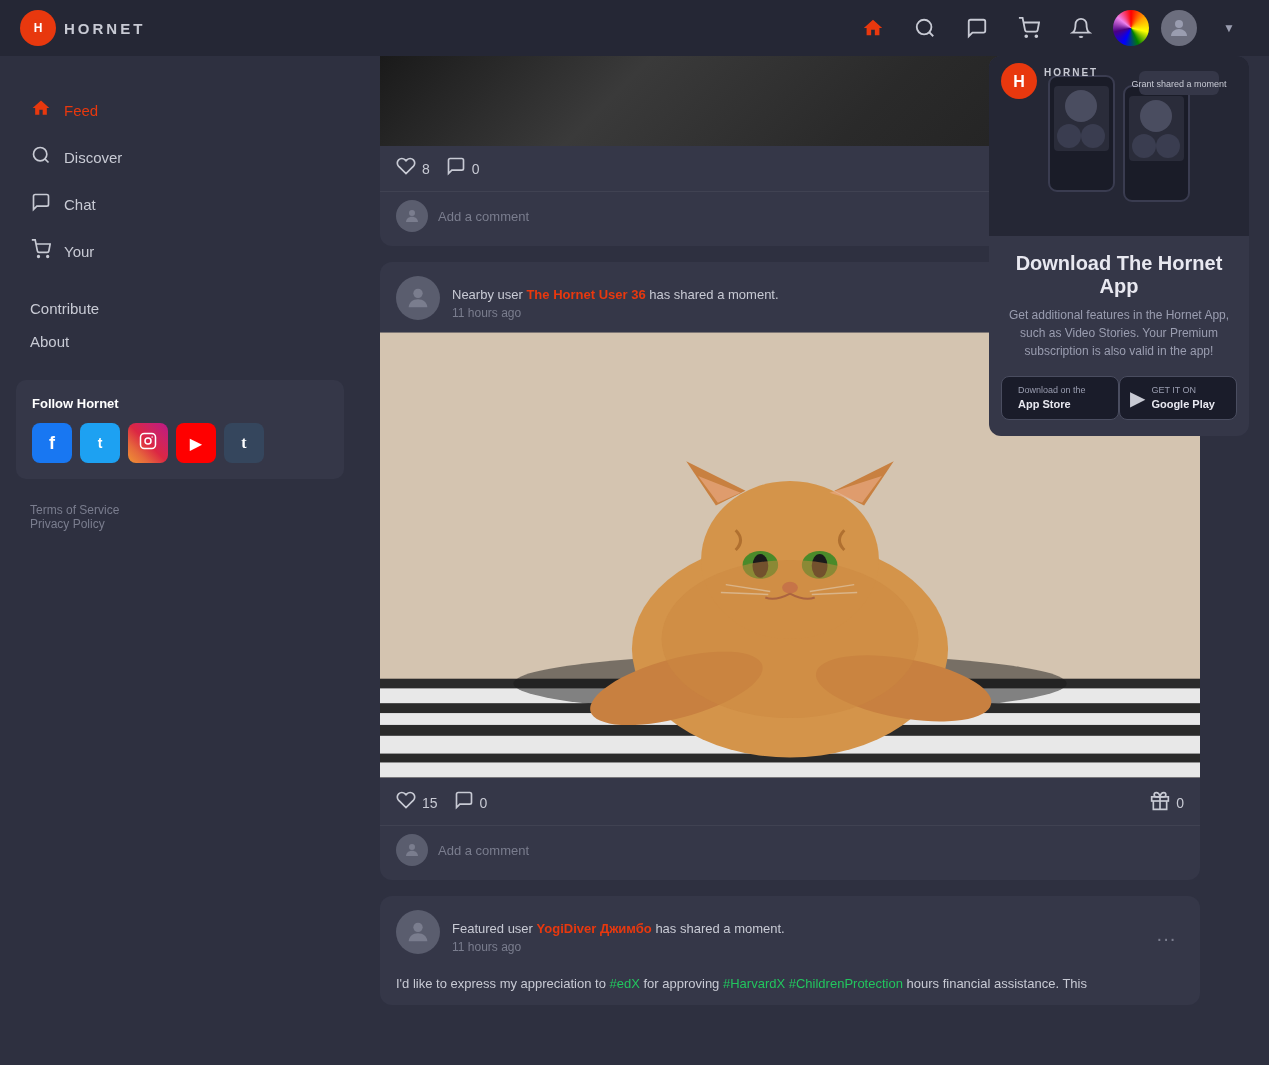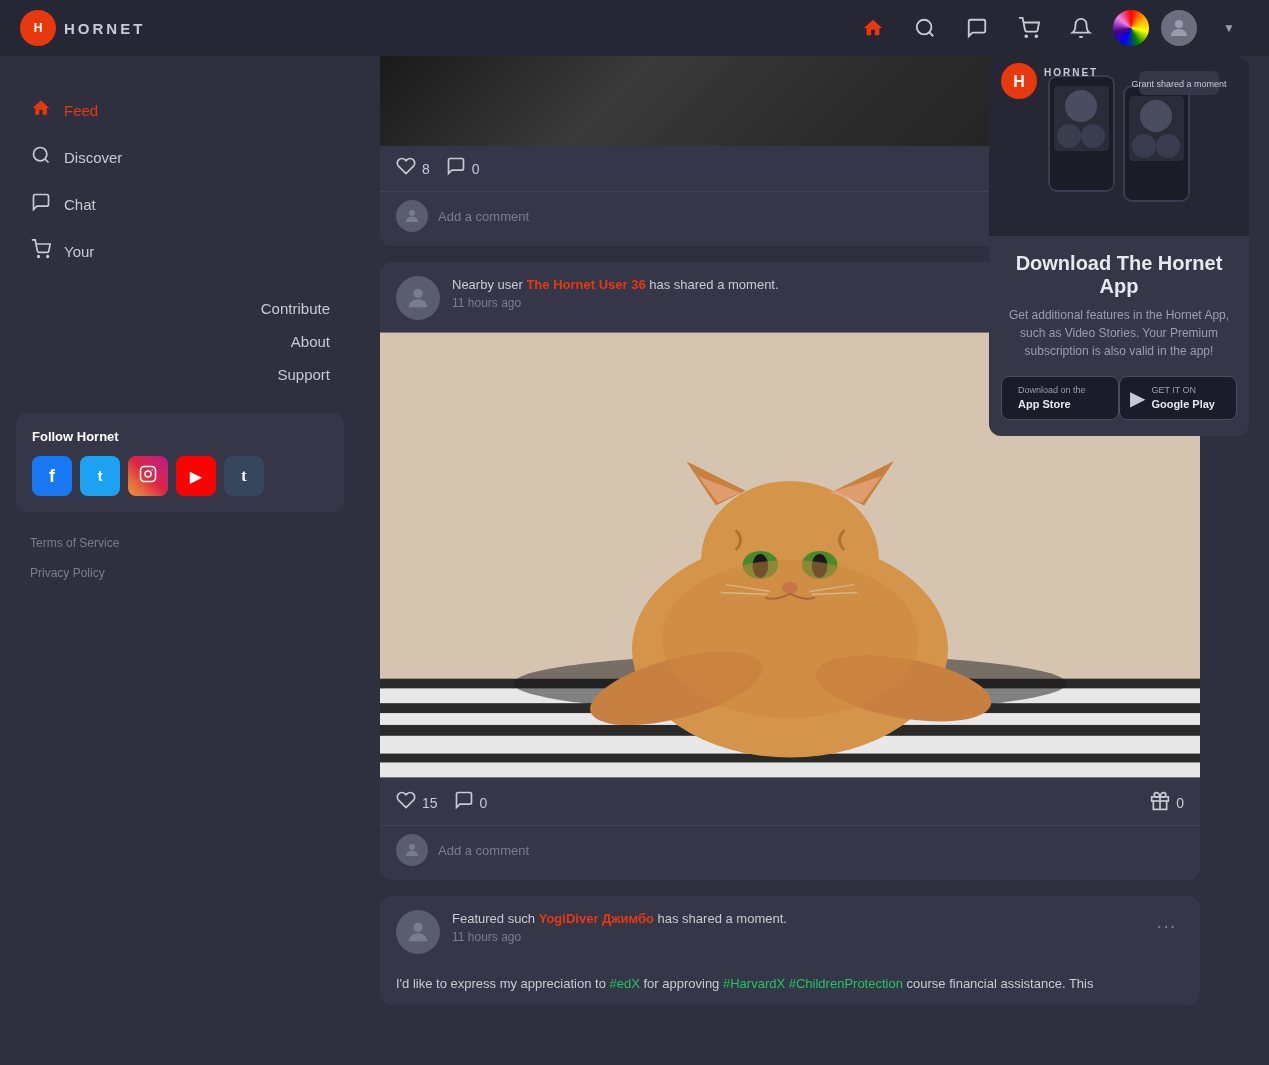--- a/index.html
+++ b/index.html
@@ -106,21 +106,20 @@
       font-weight: 500;
     }
     .sidebar-item.active { color: #e8380e; }
     .sidebar-item .icon { font-size: 18px; width: 22px; text-align: center; }
     .sidebar-secondary {
       display: flex;
       flex-direction: column;
       gap: 4px;
       margin-bottom: 24px;
       padding: 0 14px;
-      text-align: right;
     }
     .sidebar-link {
       padding: 6px 0;
       color: #c8cad4;
       font-size: 15px;
       cursor: pointer;
     }
 
     .follow-box {
       background: #353748;
@@ -148,21 +147,21 @@
     }
     .social-btn.fb { background: #1877f2; }
     .social-btn.tw { background: #1da1f2; }
     .social-btn.ig { background: linear-gradient(45deg, #f09433, #e6683c, #dc2743, #cc2366, #bc1888); }
     .social-btn.yt { background: #ff0000; }
     .social-btn.tm { background: #35465d; }
 
     .footer-links {
       display: flex;
       flex-direction: column;
-      gap: 16px;
+      gap: 0;
       padding: 0 14px;
     }
     .footer-link {
       font-size: 12px;
       color: #7a7d8e;
       cursor: pointer;
     }
 
     
     .main-feed {
@@ -174,21 +173,21 @@
 
     
     .post-card {
       background: #353748;
       border-radius: 12px;
       margin-bottom: 16px;
       overflow: hidden;
     }
     .post-header {
       display: flex;
-      align-items: flex-start;
+      align-items: flex-end;
       padding: 14px 16px 10px;
       gap: 12px;
     }
     .post-avatar {
       width: 44px; height: 44px;
       border-radius: 50%;
       background: #5a5d6e;
       flex-shrink: 0;
       overflow: hidden;
       display: flex; align-items: center; justify-content: center;
@@ -437,21 +436,20 @@
               <path d="M1 1h4l2.68 13.39a2 2 0 0 0 2 1.61h9.72a2 2 0 0 0 2-1.61L23 6H6"></path>
             </svg>
         </span>
         <span>Your</span>
       </div>
     </div>
 
     <div class="sidebar-secondary">
       <div class="sidebar-link">Contribute</div>
       <div class="sidebar-link">About</div>
-      <div class="sidebar-link">Support</div>
     </div>
 
     <div class="follow-box">
       <div class="follow-title">Follow Hornet</div>
       <div class="social-icons">
         <div class="social-btn fb">
           <span style="font-weight:bold; font-size:18px;">f</span>
         </div>
         <div class="social-btn tw">
           <span style="font-weight:bold; font-size:14px;">t</span>
@@ -636,28 +634,28 @@
     <div class="post-card">
       <div class="post-header">
         <div class="post-avatar">
           <svg width="28" height="28" viewBox="0 0 24 24" fill="#7a7d8e">
               <circle cx="12" cy="8" r="4"></circle>
               <path d="M4 20c0-4 3.6-7 8-7s8 3 8 7"></path>
             </svg>
         </div>
         <div class="post-meta">
           <div class="post-meta-line">
-            <span>Featured such </span><span class="post-username">YogiDiver Джимбо</span><span> has shared a moment.</span>
+            <span>Featured user </span><span class="post-username">YogiDiver Джимбо</span><span> has shared a moment.</span>
           </div>
           <div class="post-time">11 hours ago</div>
         </div>
         <div class="post-more">···</div>
       </div>
       <div class="post-text">
-        <span>I'd like to express my appreciation to </span><span class="post-hashtag">#edX</span><span> for approving </span><span class="post-hashtag">#HarvardX</span> <span class="post-hashtag">#ChildrenProtection</span><span> course financial assistance. This</span>
+        <span>I'd like to express my appreciation to </span><span class="post-hashtag">#edX</span><span> for approving </span><span class="post-hashtag">#HarvardX</span> <span class="post-hashtag">#ChildrenProtection</span><span> hours financial assistance. This</span>
       </div>
     </div>
 
   </main>
 
   <aside class="right-sidebar">
     <div class="app-promo">
       <div class="promo-image">
 
         <svg width="260" height="180" viewBox="0 0 260 180" xmlns="http://www.w3.org/2000/svg">

